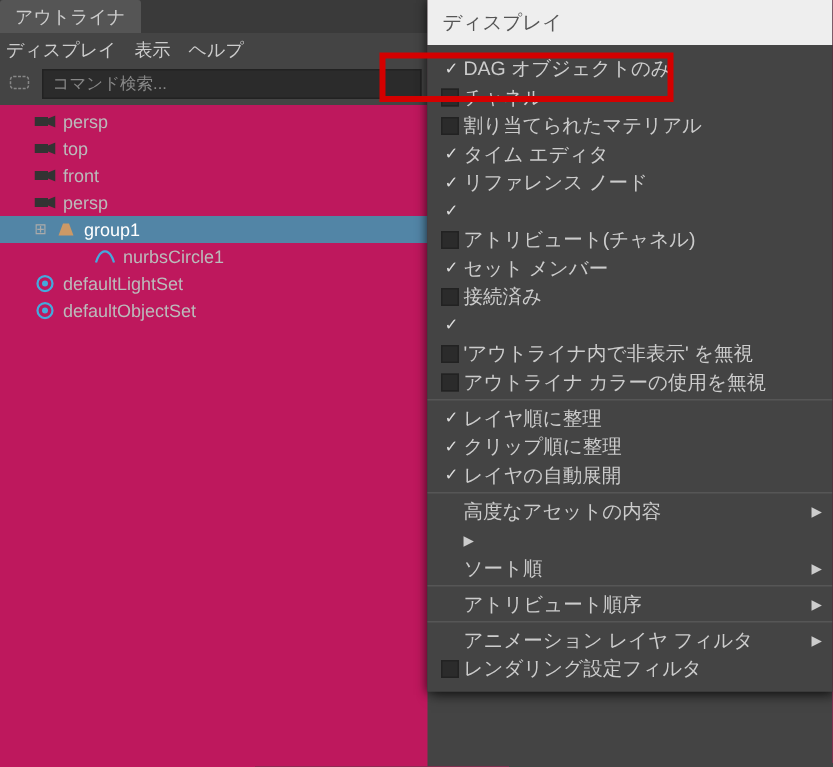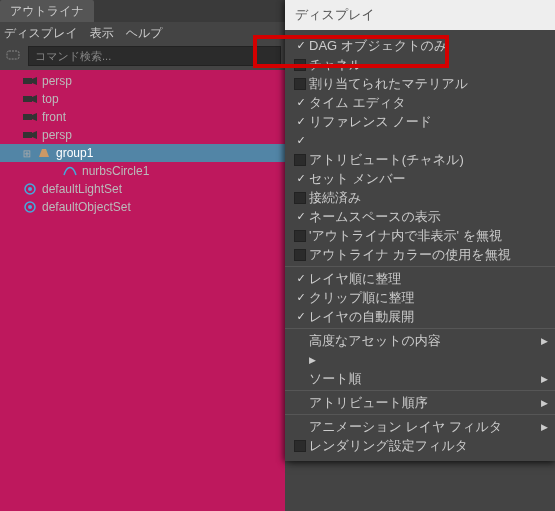--- a/index.html
+++ b/index.html
@@ -178,21 +178,20 @@
           <span class="menu-label">セット メンバー</span>
         </div>
       <div class="menu-row">
           <span class="menu-check">
             <span class="menu-checkbox"></span>
           </span>
           <span class="menu-label">接続済み</span>
         </div>
       <div class="menu-row">
           <span class="menu-check">✓</span>
-          <span class="menu-label">ネームスペースの表示</span>
         </div>
       <div class="menu-row">
           <span class="menu-check">
             <span class="menu-checkbox"></span>
           </span>
           <span class="menu-label">'アウトライナ内で非表示' を無視</span>
         </div>
       <div class="menu-row">
           <span class="menu-check">
             <span class="menu-checkbox"></span>

